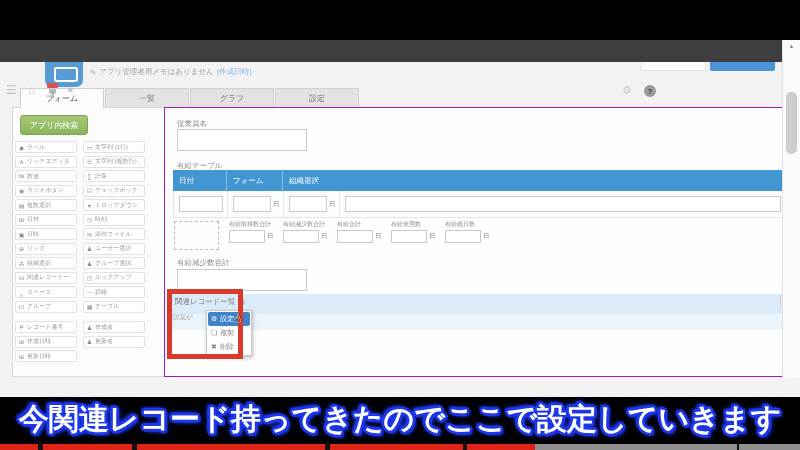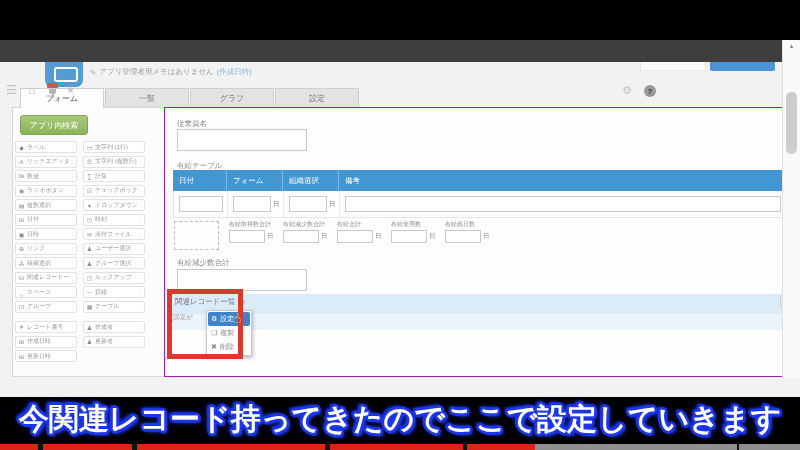--- a/index.html
+++ b/index.html
@@ -302,21 +302,20 @@
 <div class="canvas">
   <span class="flabel" style="left:12px;top:11px;">従業員名</span>
   <input class="tinput" style="position: absolute; left: 12px; top: 21px; width: 130px; height: 22px;">
 
   <span class="flabel" style="left:12px;top:53px;">有給テーブル</span>
   <div class="ltable">
     <div class="thead" id="thead">
         <div class="th" style="width: 54px;">日付</div>
         <div class="th" style="width: 56px;">フォーム</div>
         <div class="th" style="width: 56px;">組織選択</div>
-        <div class="th">備考</div>
       </div>
     <div class="tbody">
       <div class="td" style="width:54px;">
           <input class="tinput" style="width: 44px; height: 16px;">
         </div>
       <div class="td" style="width:56px;">
           <input class="tinput" style="width: 38px; height: 16px;">
           <span class="unit">日</span>
         </div>
       <div class="td" style="width:56px;">

